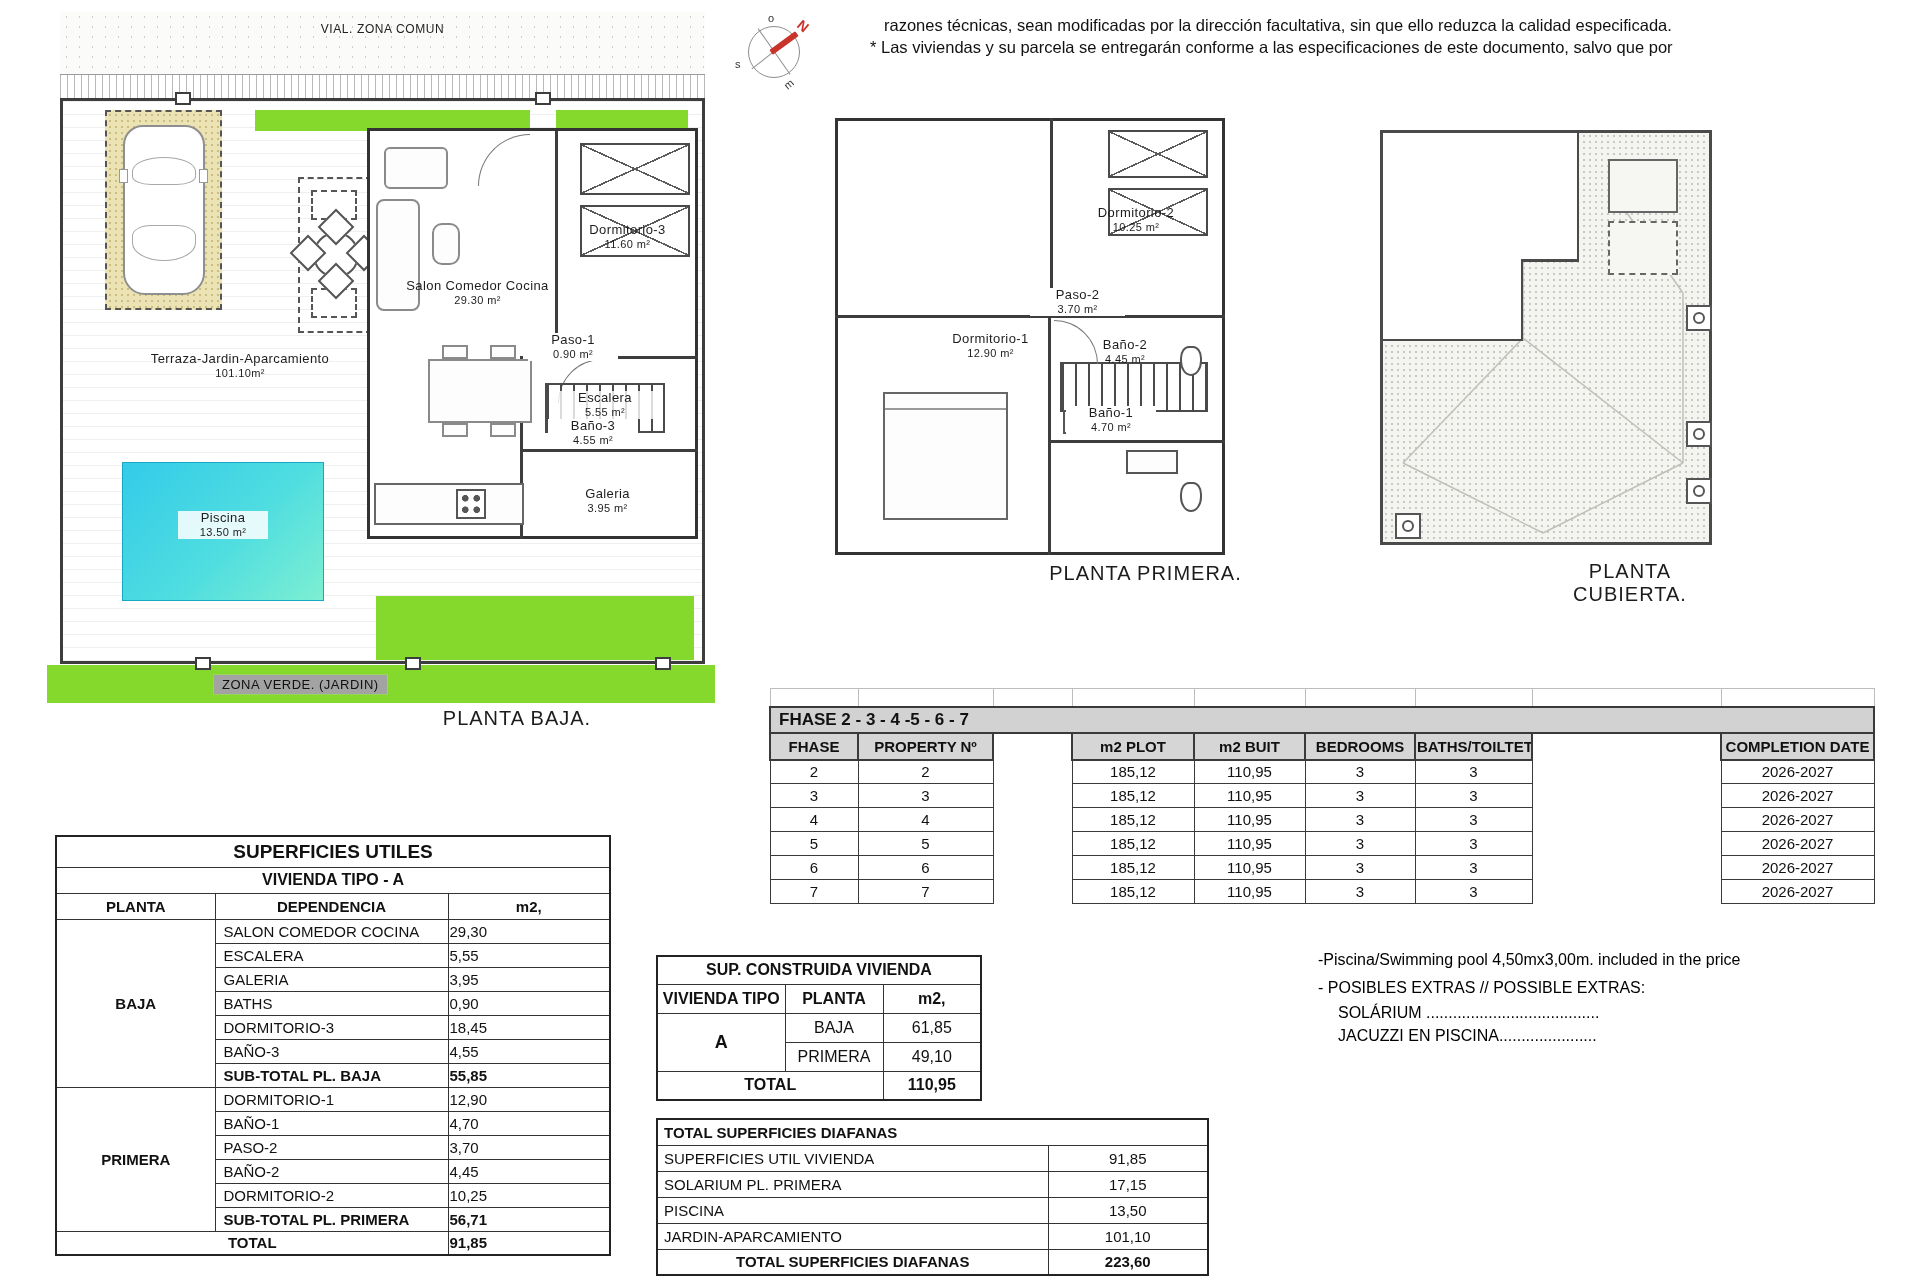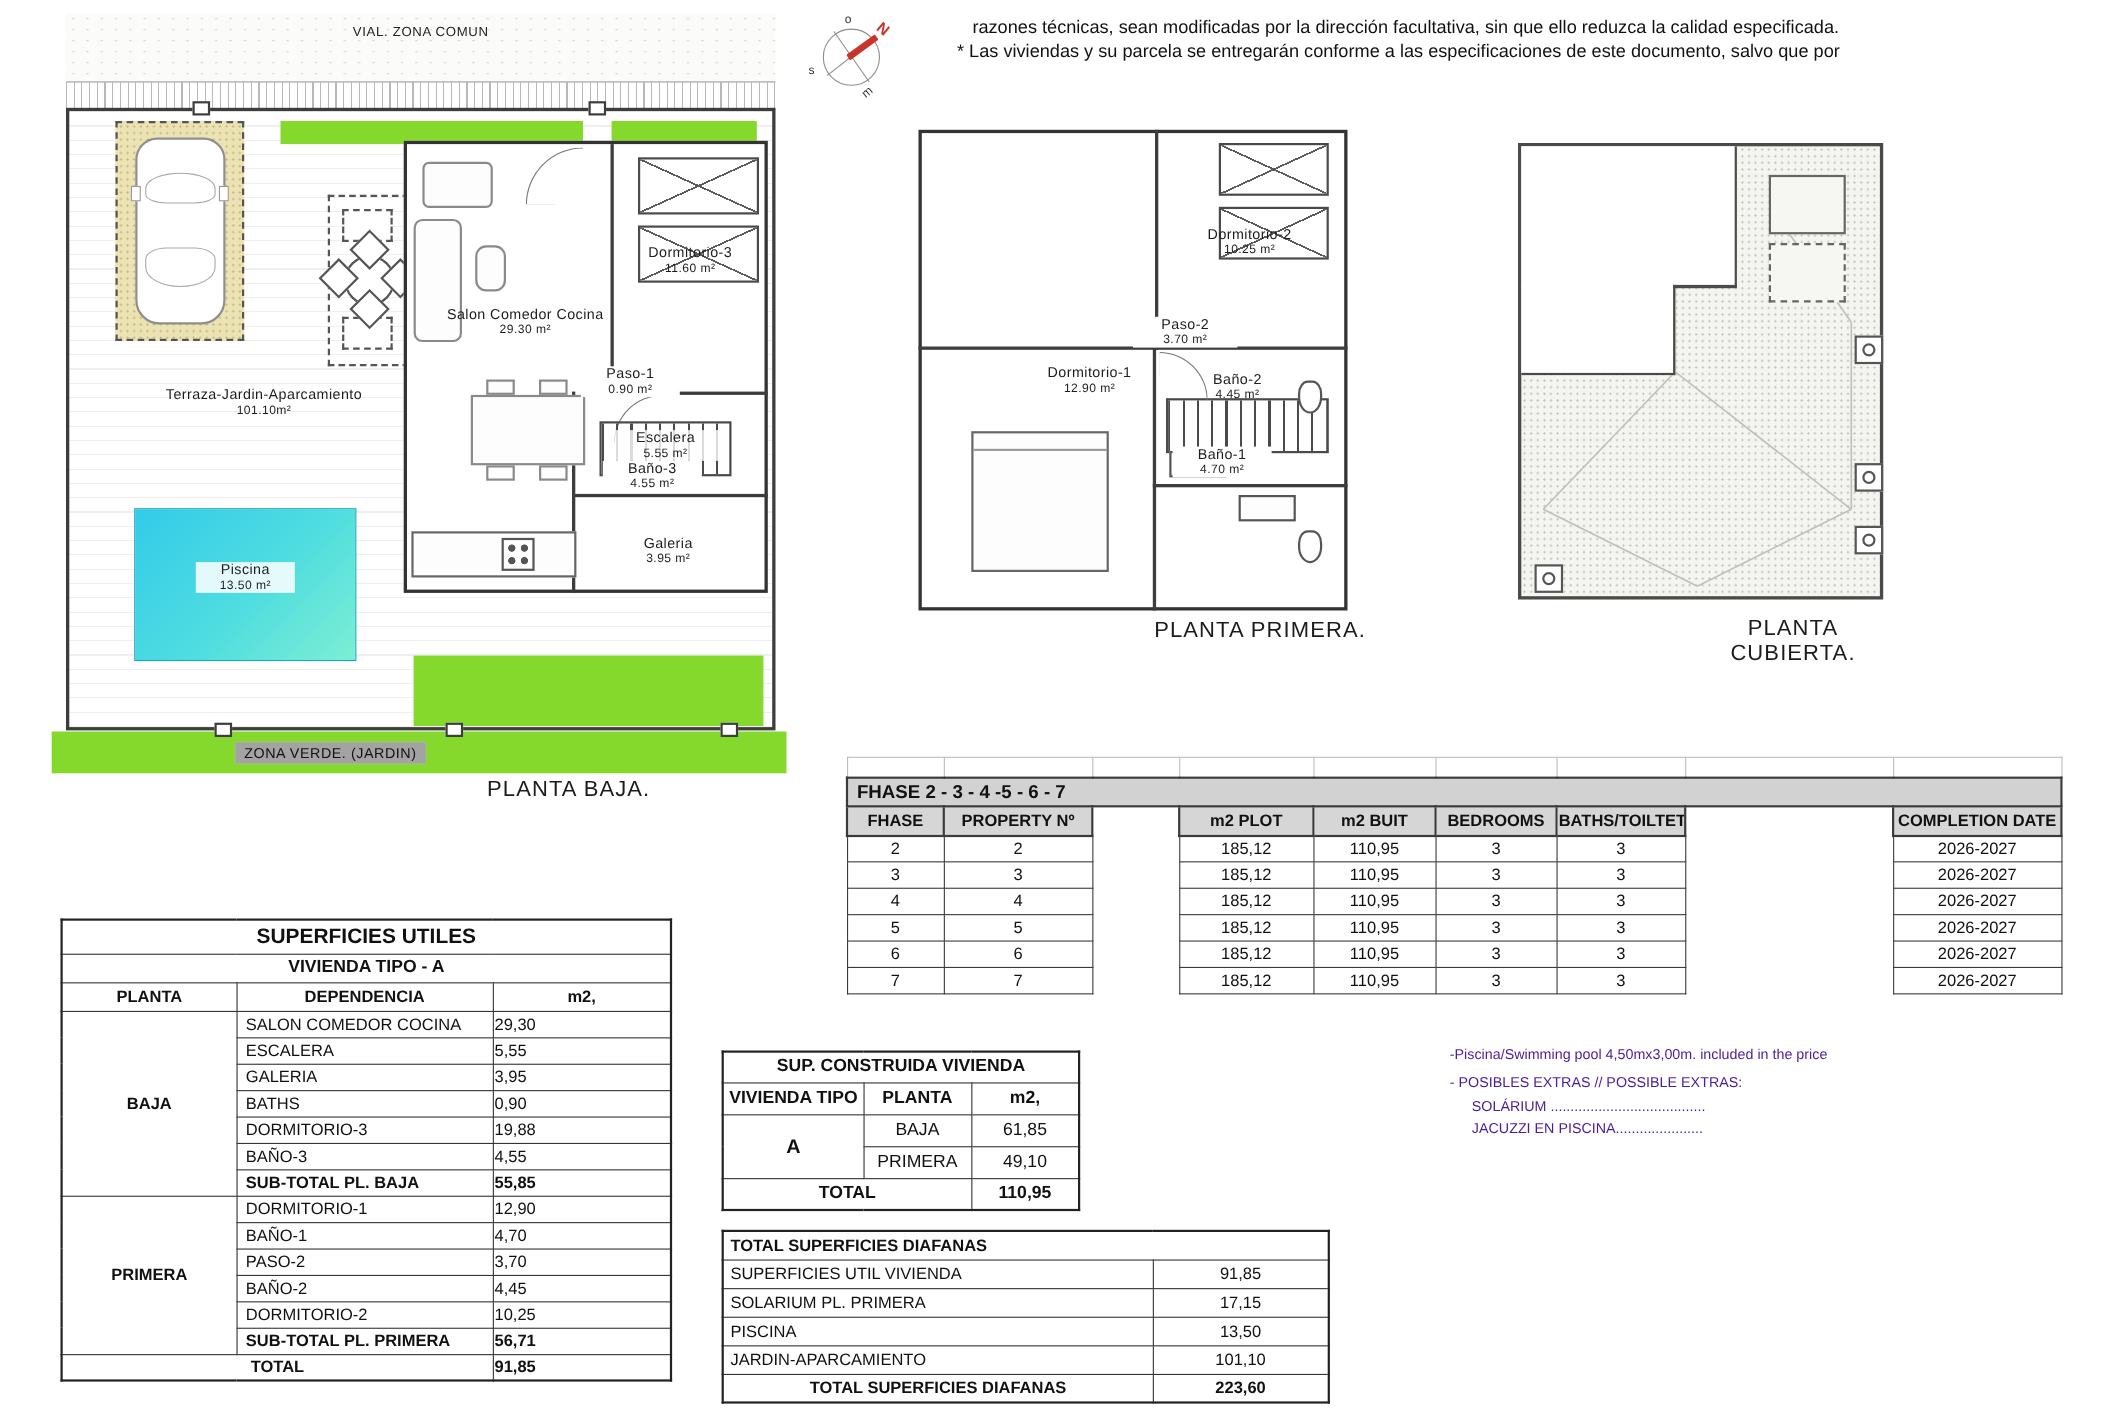--- a/index.html
+++ b/index.html
@@ -49,21 +49,21 @@
   .sc .t1{font-weight:700;height:28px;}
   .sc .h{font-weight:700;}
   .sc .b{font-weight:700;}
 
   .df td{border:1.5px solid #333;font-size:15px;height:26px;}
   .df .t1{font-weight:700;text-align:left;padding-left:6px;}
   .df .lab{text-align:left;padding-left:6px;}
   .df .val{text-align:center;}
   .df .b{font-weight:700;text-align:center;}
 
-  .notes{font-size:13px;color:#4c1d95;line-height:1.0;}
+  .notes{font-size:16px;color:#000000;line-height:1.0;}
   .disc{font-size:16.5px;color:#111;line-height:22px;}
 </style>
 </head>
 <body>
 
 <div class="canvas">
 
   <div class="abs" style="left:55px;top:12px;width:745px;height:720px;">
 
     <div class="abs" style="left:5px;top:0;width:645px;height:62px;background-color:#fbfbf9;background-image:radial-gradient(#cfcfc9 0.8px, transparent 1px);background-size:13px 10px;"></div>
@@ -415,21 +415,21 @@
       <tr>
             <td class="dep">GALERIA</td>
             <td class="val">3,95</td>
           </tr>
       <tr>
             <td class="dep">BATHS</td>
             <td class="val">0,90</td>
           </tr>
       <tr>
             <td class="dep">DORMITORIO-3</td>
-            <td class="val">19,88</td>
+            <td class="val">18,45</td>
           </tr>
       <tr>
             <td class="dep">BAÑO-3</td>
             <td class="val">4,55</td>
           </tr>
       <tr>
         <td class="dep b">SUB-TOTAL PL. BAJA</td>
             <td class="val b">55,85</td>
       </tr>
       <tr>

